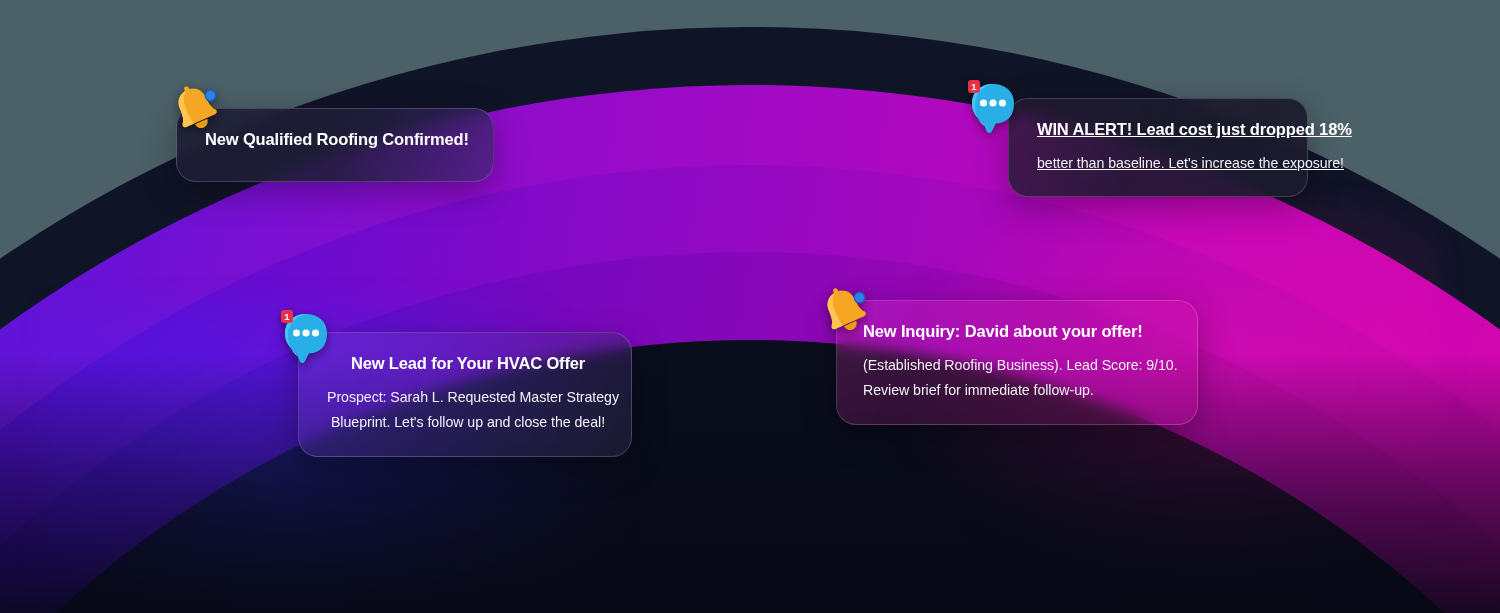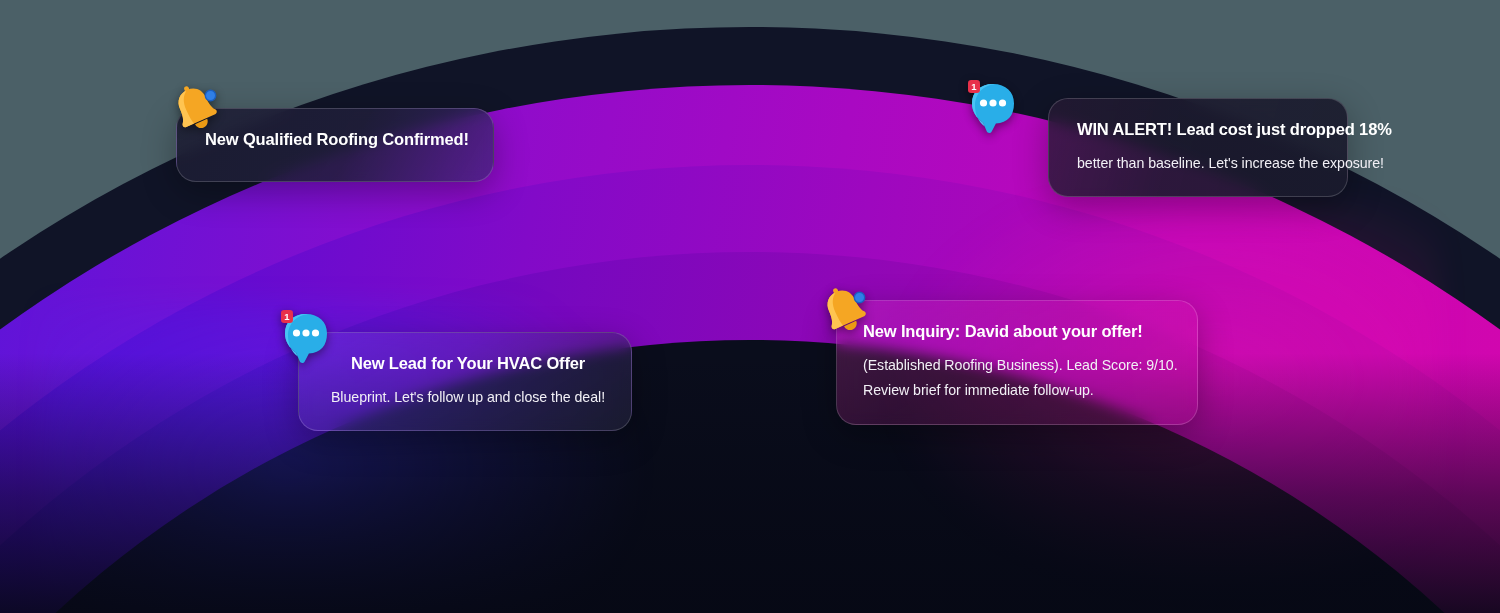--- a/index.html
+++ b/index.html
@@ -109,23 +109,24 @@
     white-space:nowrap;
   }
 
   
   #card-booking {
     left:176px; top:108px; width:318px;
     background:linear-gradient(118deg, rgba(28,29,50,.90) 0%, rgba(32,30,58,.88) 55%, rgba(64,37,120,.72) 100%);
   }
   
   #card-win {
-    left:1048px; top:98px; width:300px;
+    left:1008px; top:98px; width:300px;
     background:linear-gradient(105deg, rgba(38,26,52,.80) 0%, rgba(28,26,46,.90) 42%, rgba(26,27,45,.92) 100%);
     padding-left:28px;
+    text-decoration:underline;
   }
   
   #card-hvac {
     left:298px; top:332px; width:334px;
     background:linear-gradient(150deg, rgba(126,60,222,.40) 0%, rgba(90,52,170,.34) 38%, rgba(34,35,58,.66) 100%);
     text-align:center;
   }
   
   #card-inquiry {
     left:836px; top:300px; width:362px;
@@ -188,20 +189,21 @@
       <circle cx="39.5" cy="25" r="3.6" fill="#ffffff"></circle>
       <g>
         <rect x="5" y="2" width="12" height="13" rx="3.2" fill="#e8304a"></rect>
         <text x="11" y="12.3" font-family="Liberation Sans, sans-serif" font-size="9.5" font-weight="700" fill="#ffffff" text-anchor="middle">1</text>
       </g>
     </svg>
   </div>
 
   <div class="card" id="card-hvac">
     <div class="title">New Lead for Your HVAC Offer</div>
+    <div class="line">Prospect: Sarah L. Requested Master Strategy</div>
     <div class="line">Blueprint. Let's follow up and close the deal!</div>
   </div>
   <div class="icon-wrap" id="icon-chat-hvac">
     <svg viewBox="0 0 60 60" xmlns="http://www.w3.org/2000/svg">
       <path d="M30 6C17 6 9 14 9 25.5c0 7.6 4 14.2 11.1 19.2l3.6 8.6c.9 2.2 3.9 2.3 5 .2l4.2-8c12-.6 18.1-8.1 18.1-20C51 14 43 6 30 6z" fill="#29aee8"></path>
       <path d="M30 6C17 6 9 14 9 25.5c0 7.6 4 14.2 11.1 19.2l1.6 3.8C15 43.4 12 35.9 12 27.8 12 15.8 20.5 6.8 33.4 6.1 32.3 6 31.2 6 30 6z" fill="#49c4f5"></path>
       <circle cx="20.5" cy="25" r="3.6" fill="#ffffff"></circle>
       <circle cx="30" cy="25" r="3.6" fill="#ffffff"></circle>
       <circle cx="39.5" cy="25" r="3.6" fill="#ffffff"></circle>
       <g>

